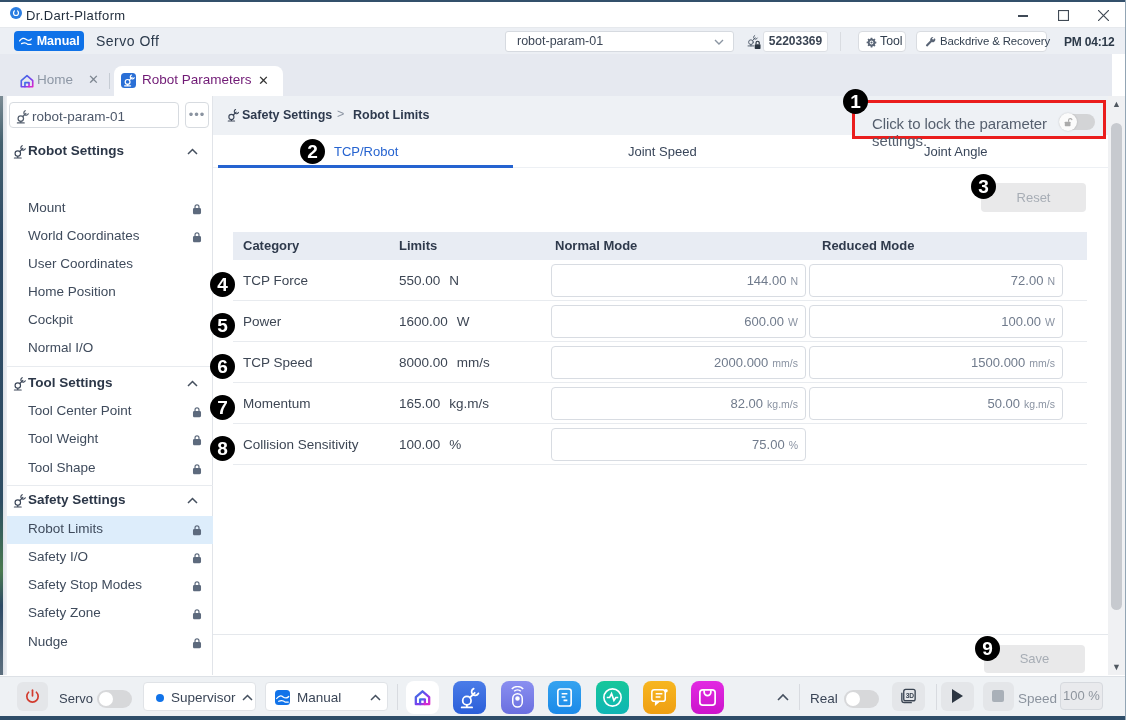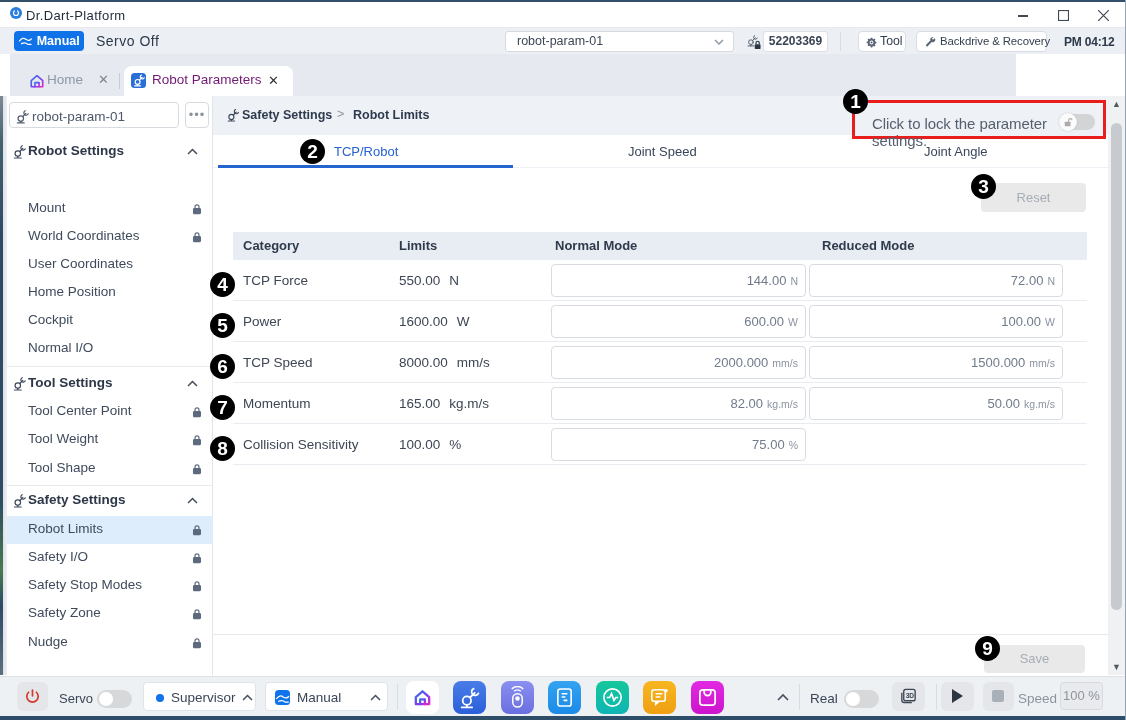--- a/index.html
+++ b/index.html
@@ -17,21 +17,21 @@
 #toolbar { left:0; top:28px; width:1126px; height:26px; background:#eceff4; }
 .btn-manual { position:absolute; left:14px; top:3px; width:70px; height:20px; background:#0f72e8; border-radius:4px; color:#fff; font-size:12.5px; font-weight:bold; text-align:center; line-height:20px; }
 .servo-off { position:absolute; left:96px; top:5px; font-size:14px; letter-spacing:0.5px; color:#2c3a4c; }
 .tb-select { position:absolute; left:505px; top:3px; width:229px; height:21px; background:#fff; border:1px solid #d6dae0; border-radius:3px; font-size:12.5px; color:#3c4656; line-height:19px; padding-left:11px; }
 .tb-sn-box { position:absolute; left:763px; top:3px; width:65px; height:21px; background:#fff; border:1px solid #dde0e5; border-radius:3px; font-size:12px; font-weight:bold; color:#3a4453; text-align:center; line-height:19px; }
 .tb-sep { position:absolute; top:4px; width:1px; height:19px; background:#d9dce1; }
 .tb-btn { position:absolute; top:3px; height:21px; background:#fff; border:1px solid #d9dce1; border-radius:4px; font-size:12.5px; color:#323f4f; line-height:19px; white-space:nowrap; }
 .tb-time { position:absolute; left:1064px; top:7px; font-size:12px; font-weight:bold; letter-spacing:-0.2px; color:#2c3948; }
 
 
-#tabstrip { left:10px; top:54px; width:1006px; height:42px; background:#e6e9f0;padding-left:47px; }
+#tabstrip { left:0; top:54px; width:1112px; height:42px; background:#e6e9f0;padding-left:47px; }
 .tab-home { position:absolute; left:6px; top:12px; width:100px; height:30px; }
 .tab-home .txt { position:absolute; left:31px; top:6px; font-size:13.5px; color:#8d97a5; }
 .tab-x { position:absolute; font-size:13px; color:#7d8691; }
 .tab-sep { position:absolute; left:109px; top:19px; width:1px; height:16px; background:#c6ccd4; }
 .tab-active { position:absolute; left:114px; top:12px; width:169px; height:30px; background:#fff; border-radius:8px 8px 0 0; }
 .tab-active .txt { position:absolute; left:28px; top:6px; font-size:13.5px; color:#701a75; }
 
 
 #main { left:0; top:96px; width:1126px; height:579px; background:#fff; }
 #sliver { left:0; top:0; width:3px; height:579px; background:linear-gradient(180deg,#7b8b94 0%,#44616f 8%,#2d4a66 25%,#2e4d63 70%,#3f6b55 78%,#4a7a4f 82%,#2d4a66 88%,#5d6f7e 100%); }

